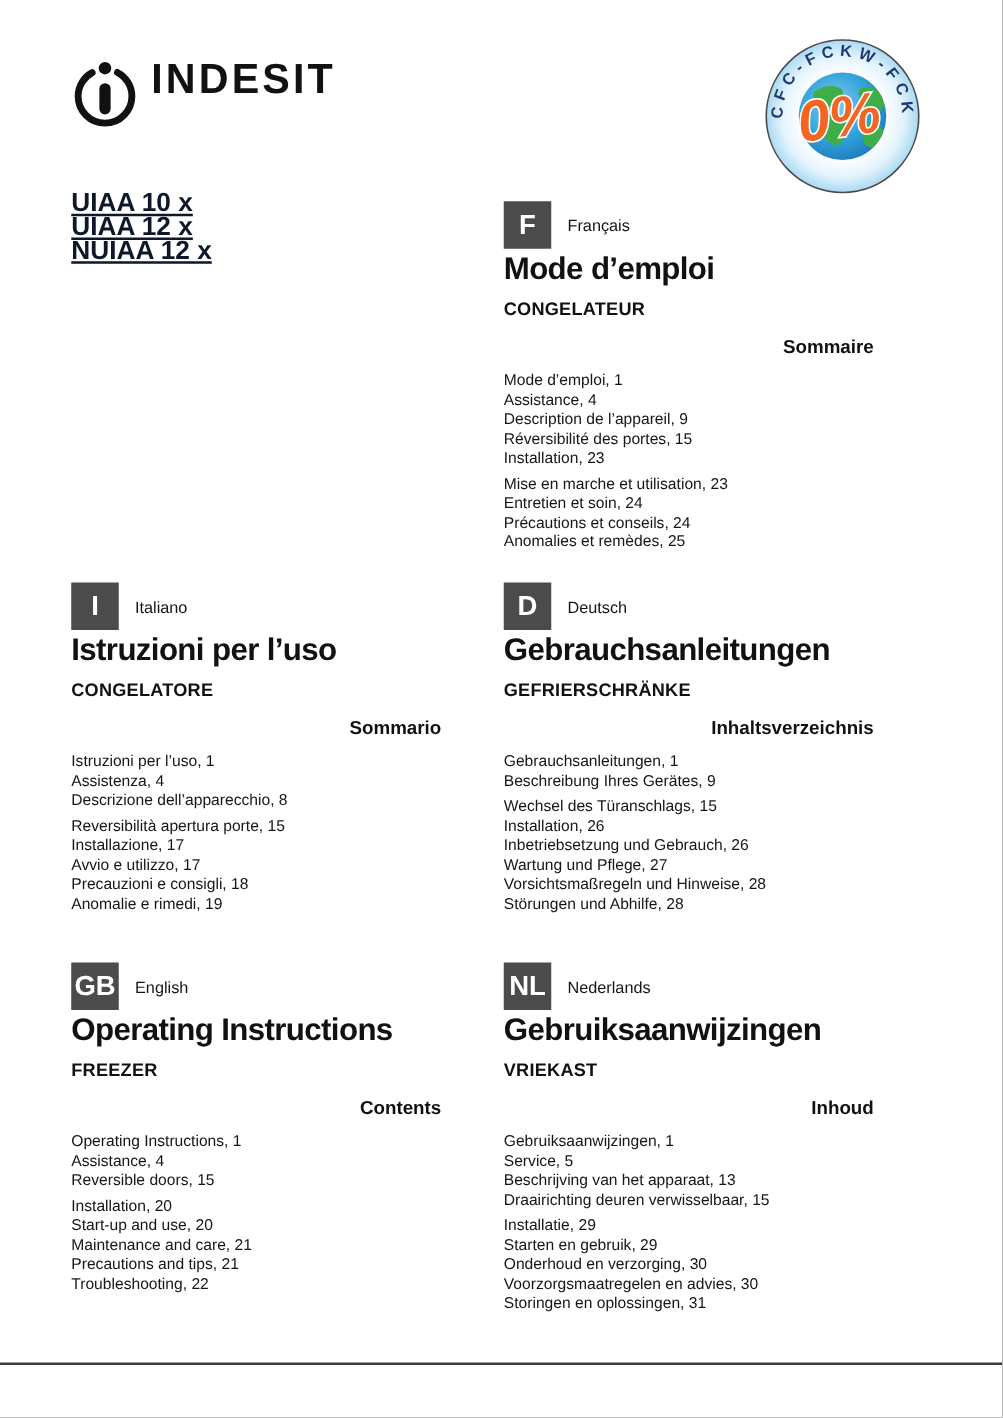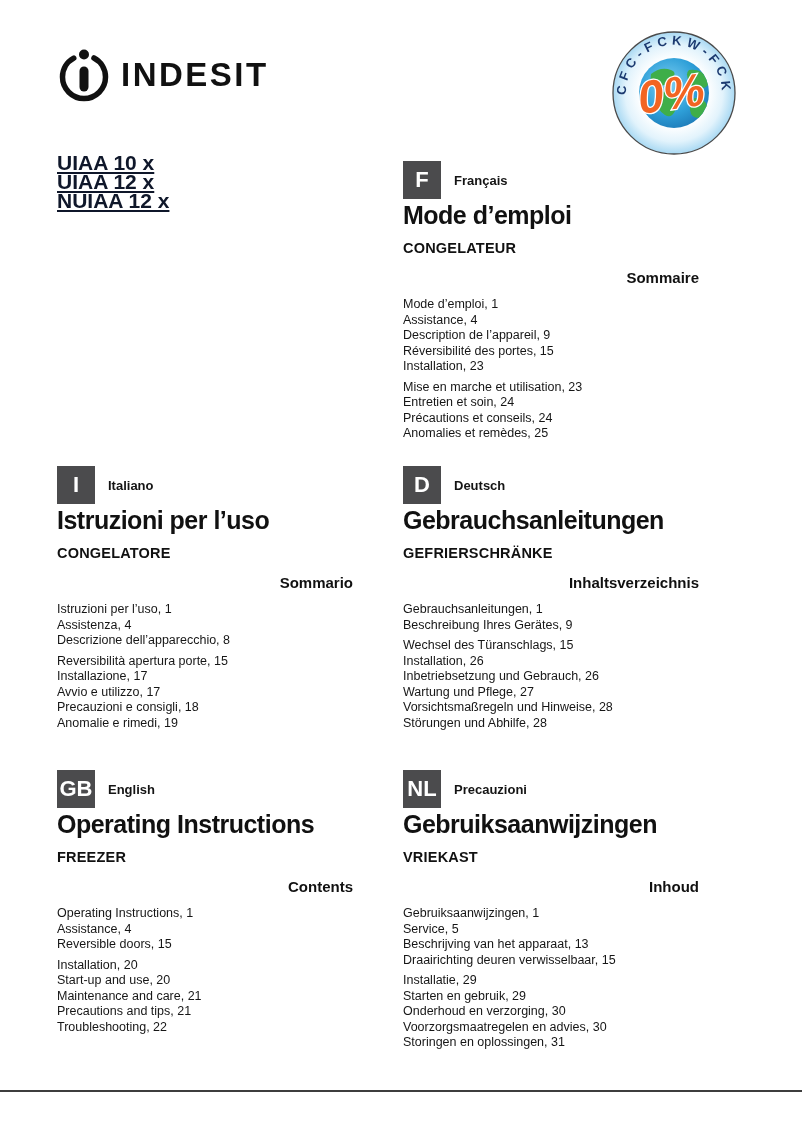--- a/index.html
+++ b/index.html
@@ -3,21 +3,21 @@
 <meta charset="utf-8">
 <style>
   html,body{margin:0;padding:0;background:#888;}
   .page{
     position:relative;width:802px;height:1134px;margin:0 auto;
     background:#ffffff;overflow:hidden;
     font-family:"Liberation Sans","DejaVu Sans",sans-serif;
     color:#141414;
   }
   
-  .logo{position:absolute;left:55px;top:44px;display:flex;align-items:center;}
+  .logo{position:absolute;left:55px;top:44px;display:flex;align-items:flex-start;}
   .logo-word{
     font-size:33px;font-weight:bold;letter-spacing:2.5px;color:#111;
     margin-left:8px;transform:scaleY(1.02);
   }
   
   .models{position:absolute;left:57px;top:153px;}
   .model-line{font-size:21px;font-weight:bold;line-height:19px;color:#0f172a;text-decoration:underline;}
   
   .eco{position:absolute;left:611px;top:30px;width:126px;height:126px;}
   
@@ -26,21 +26,21 @@
   .pos-l2{left:57px;top:466px;}
   .pos-r2{left:403px;top:466px;}
   .pos-l3{left:57px;top:770px;}
   .pos-r3{left:403px;top:770px;}
   .lang-row{position:absolute;top:0;left:0;display:flex;align-items:center;height:38px;}
   .lang-badge{
     width:38px;height:38px;background:#4b4b4d;color:#fff;
     display:flex;align-items:center;justify-content:center;
     font-size:22px;font-weight:bold;
   }
-  .lang-name{font-size:13px;font-weight:bold;margin-left:13px;color:#141414;}
+  .lang-name{font-size:13px;font-weight:normal;margin-left:13px;color:#141414;}
   .sec-title{
     position:absolute;top:40px;left:0;margin:0;
     font-size:25px;font-weight:bold;letter-spacing:-0.5px;white-space:nowrap;color:#111;
   }
   .sec-subtitle{
     position:absolute;top:79px;left:0;margin:0;
     font-size:14.5px;font-weight:bold;letter-spacing:0.2px;color:#111;
   }
   .sec-heading{
     position:absolute;top:108px;left:0;width:100%;margin:0;text-align:right;
@@ -182,21 +182,21 @@
         <div class="toc-item">Start-up and use, 20</div>
         <div class="toc-item">Maintenance and care, 21</div>
         <div class="toc-item">Precautions and tips, 21</div>
         <div class="toc-item">Troubleshooting, 22</div>
       </div>
   </section>
 
   <section class="lang-section pos-r3">
     <div class="lang-row">
       <div class="lang-badge">NL</div>
-      <div class="lang-name">Precauzioni</div>
+      <div class="lang-name">Nederlands</div>
     </div>
     <h1 class="sec-title">Gebruiksaanwijzingen</h1>
     <h2 class="sec-subtitle">VRIEKAST</h2>
     <h3 class="sec-heading">Inhoud</h3>
     <div class="toc">
         <div class="toc-item">Gebruiksaanwijzingen, 1</div>
         <div class="toc-item">Service, 5</div>
         <div class="toc-item">Beschrijving van het apparaat, 13</div>
         <div class="toc-item">Draairichting deuren verwisselbaar, 15</div>
         <div class="toc-item gap-above">Installatie, 29</div>

